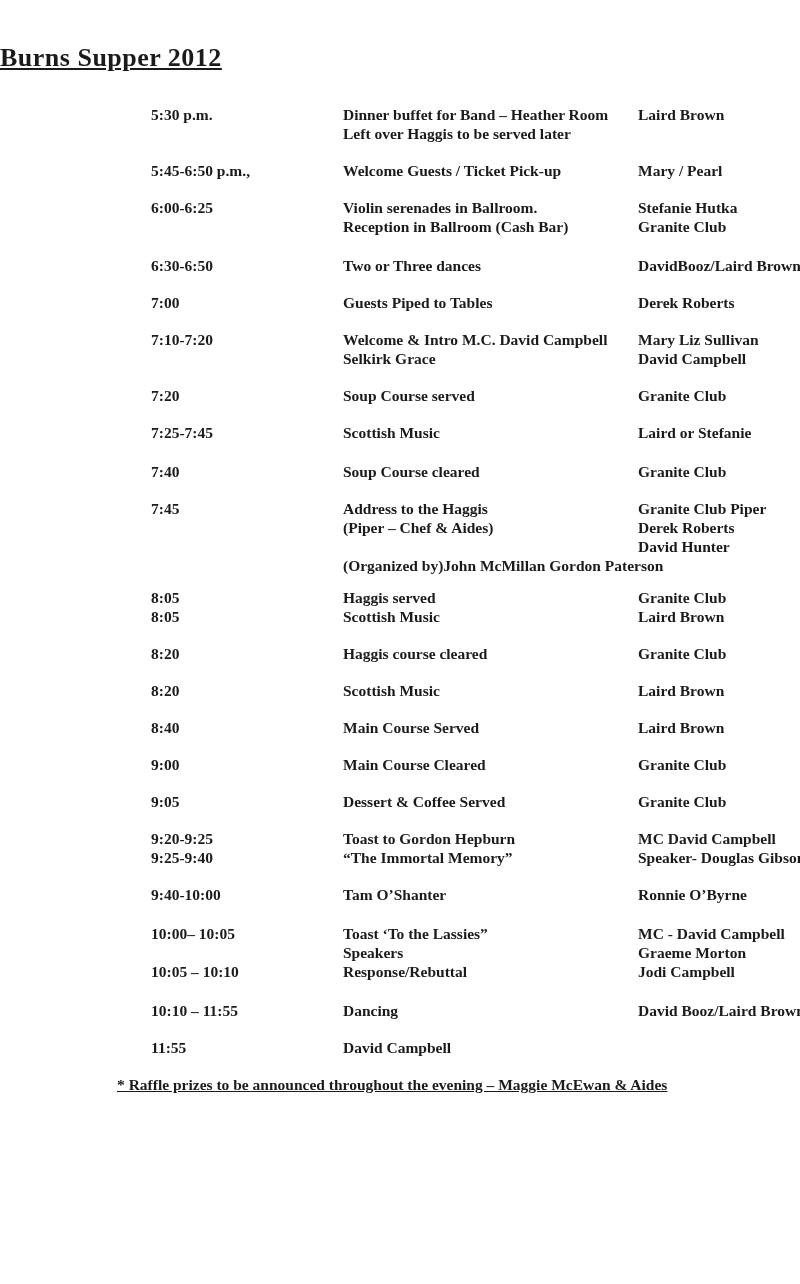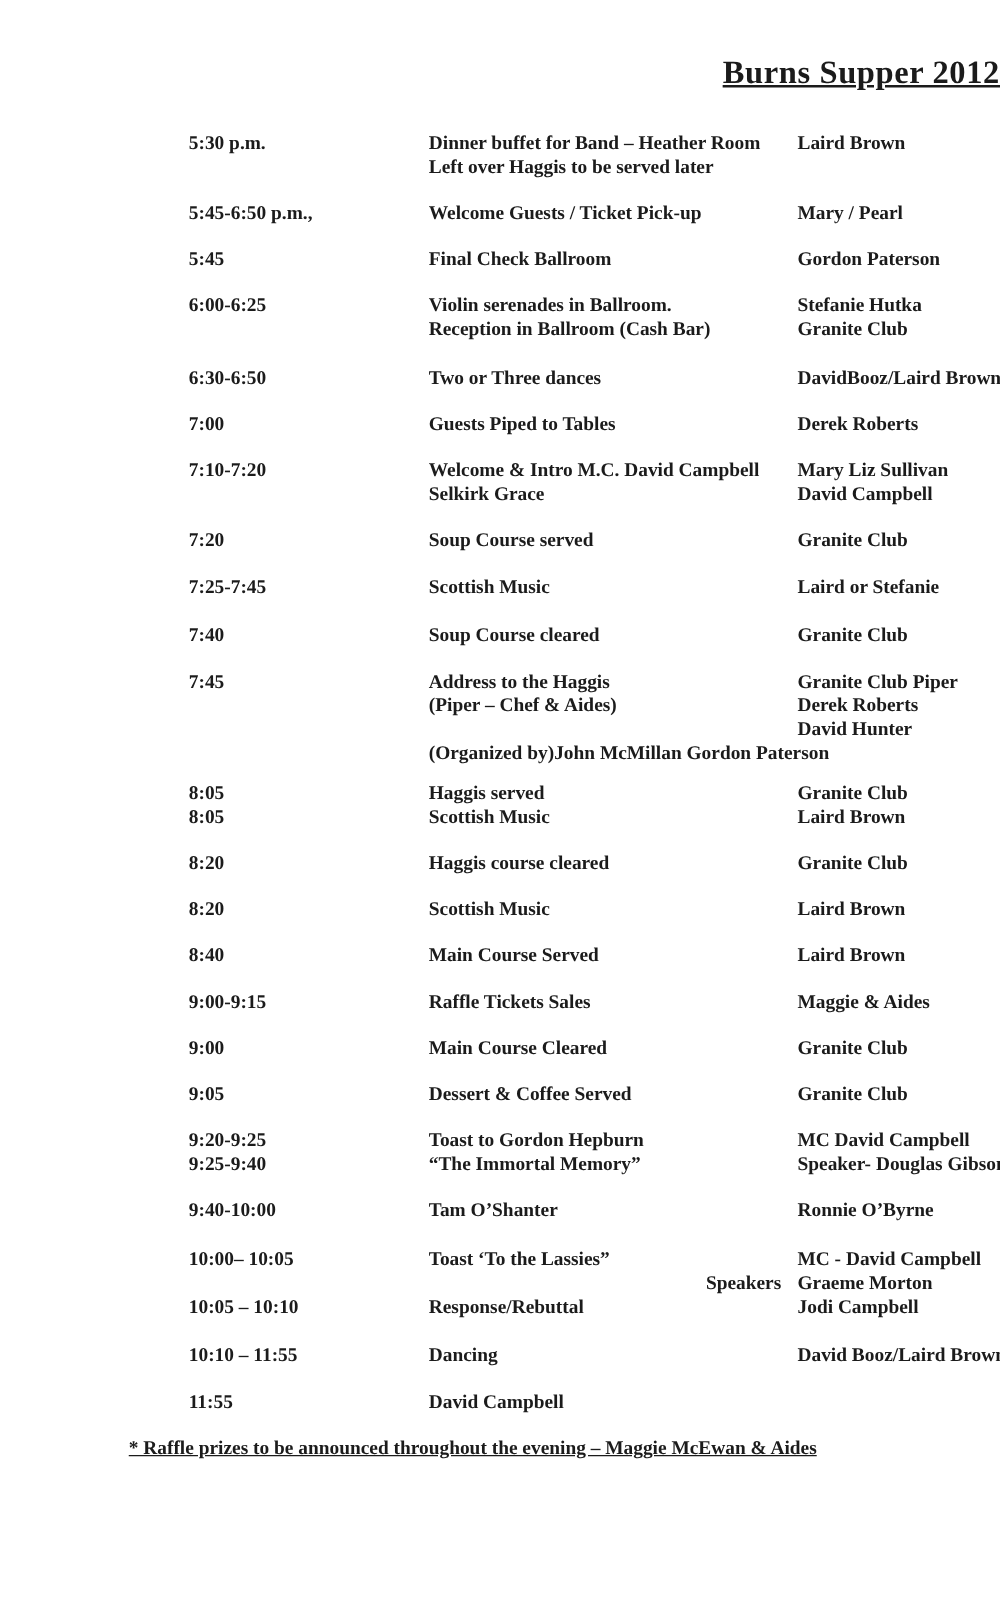--- a/index.html
+++ b/index.html
@@ -8,50 +8,50 @@
     width: 800px;
     height: 1284px;
     background: #ffffff;
     color: #1b1b1b;
     font-family: "Liberation Serif", serif;
     font-weight: bold;
     overflow: hidden;
   }
   .title {
     margin: 43px 0 0 0;
-    text-align: right;
+    text-align: left;
     font-size: 26px;
     line-height: 29px;
     font-weight: bold;
     text-decoration: underline;
     letter-spacing: 0.5px;
   }
   .schedule { margin-top: 33px; padding-left: 48px; }
   .line {
     display: flex;
     padding-left: 103px;
     font-size: 15.5px;
     line-height: 19px;
     white-space: nowrap;
   }
   .time  { flex: 0 0 192px; width: 192px; }
   .event { flex: 0 0 295px; width: 295px; }
   .who   { flex: 1 1 auto; }
-  .speakers { text-align: right; padding-right: 13px; }
+  .speakers { text-align: left; padding-right: 13px; }
   .g1 { margin-top: 18px; }
   .g2 { margin-top: 20px; }
   .g13 { margin-top: 13px; }
   .footer {
     margin-top: 18px;
     padding-left: 103px;
     font-size: 15.5px;
     line-height: 19px;
     white-space: nowrap;
   }
-  .footer span { text-decoration: underline; }
+  .footer span { text-decoration: underline; margin-left: 14px; }
 </style>
 </head>
 <body>
 
 <h1 class="title">Burns Supper 2012</h1>
 
 <div class="schedule">
 
   <div class="line">
     <span class="time">5:30 p.m.</span>
@@ -62,25 +62,20 @@
     <span class="time"></span>
     <span class="event">Left over Haggis to be served later</span>
     <span class="who"></span>
   </div>
   <div class="line g1">
     <span class="time">5:45-6:50 p.m.,</span>
     <span class="event">Welcome Guests / Ticket Pick-up</span>
     <span class="who">Mary / Pearl</span>
   </div>
   <div class="line g1">
-    <span class="time">5:45</span>
-    <span class="event">Final Check Ballroom</span>
-    <span class="who">Gordon Paterson</span>
-  </div>
-  <div class="line g1">
     <span class="time">6:00-6:25</span>
     <span class="event">Violin serenades in Ballroom.</span>
     <span class="who">Stefanie Hutka</span>
   </div>
   <div class="line">
     <span class="time"></span>
     <span class="event">Reception in Ballroom (Cash Bar)</span>
     <span class="who">Granite Club</span>
   </div>
   <div class="line g2">
@@ -157,25 +152,20 @@
     <span class="time">8:20</span>
     <span class="event">Scottish Music</span>
     <span class="who">Laird Brown</span>
   </div>
   <div class="line g1">
     <span class="time">8:40</span>
     <span class="event">Main Course Served</span>
     <span class="who">Laird Brown</span>
   </div>
   <div class="line g1">
-    <span class="time">9:00-9:15</span>
-    <span class="event">Raffle Tickets Sales</span>
-    <span class="who">Maggie &amp; Aides</span>
-  </div>
-  <div class="line g1">
     <span class="time">9:00</span>
     <span class="event">Main Course Cleared</span>
     <span class="who">Granite Club</span>
   </div>
   <div class="line g1">
     <span class="time">9:05</span>
     <span class="event">Dessert &amp; Coffee Served</span>
     <span class="who">Granite Club</span>
   </div>
   <div class="line g1">

